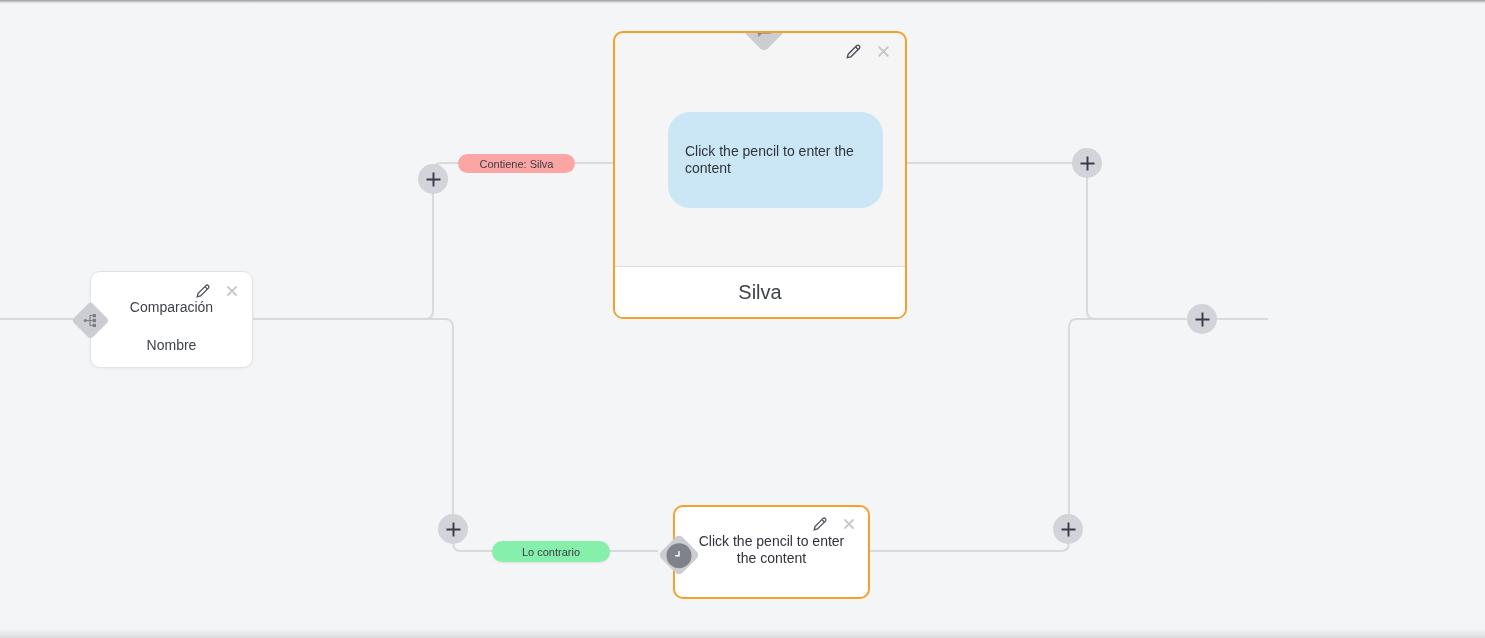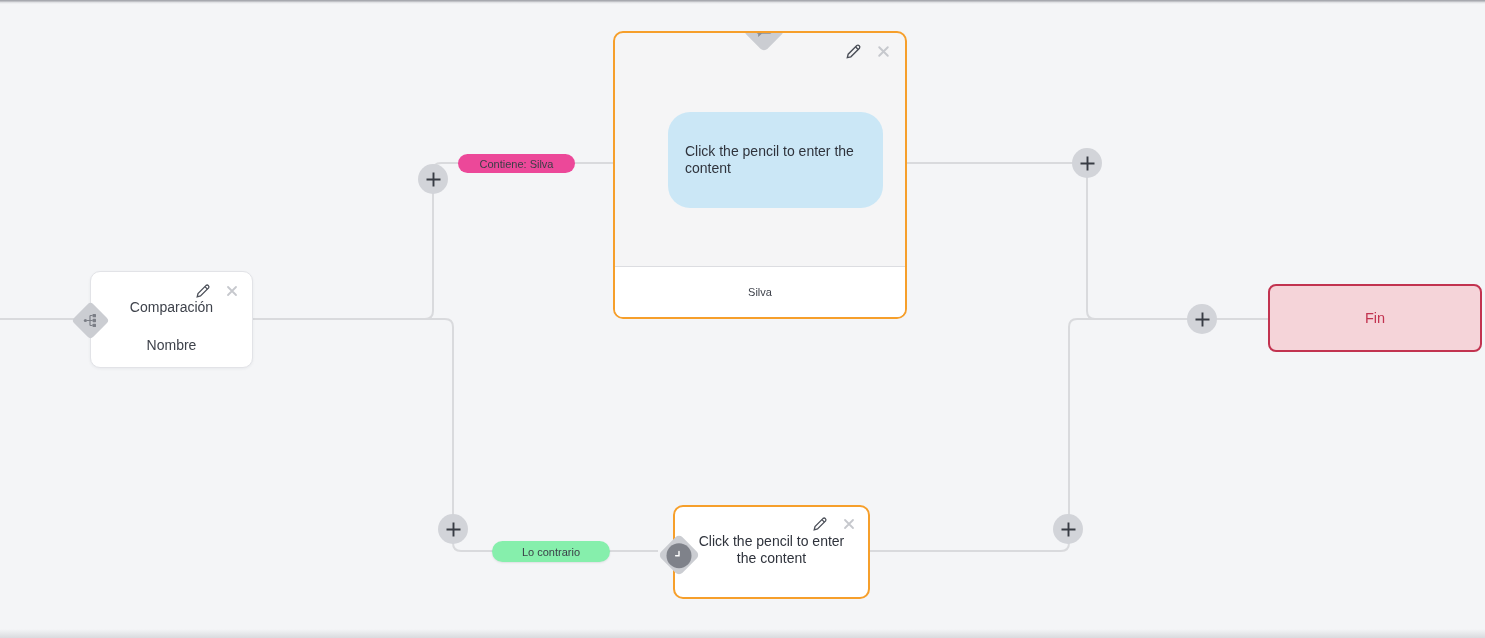--- a/index.html
+++ b/index.html
@@ -77,21 +77,21 @@
     position: absolute; left: 53px; top: 79px; width: 215px; height: 96px;
     background: #cbe7f6; border-radius: 22px;
     display: flex; align-items: center;
     padding: 0 22px 0 17px;
     font-size: 14px; line-height: 17px; color: #2f333c;
   }
   .message-footer {
     position: absolute; left: 0; bottom: 0; width: 100%; height: 51px;
     background: #ffffff; border-top: 1px solid #dcdde1;
     display: flex; align-items: center; justify-content: center;
-    font-size: 11px; color: #3e424b;
+    font-size: 20px; color: #3e424b;
   }
 
   
   .delay-node {
     left: 673px; top: 505px; width: 197px; height: 94px;
     background: #ffffff;
     border: 2px solid #f69f2b;
     border-radius: 10px;
     text-align: center;
   }
@@ -114,21 +114,21 @@
 
   
   .edge-pill {
     position: absolute; z-index: 5;
     font-size: 11px; color: #3a3e46;
     display: flex; align-items: center; justify-content: center;
     white-space: nowrap;
   }
   .pill-match {
     left: 458px; top: 154px; width: 117px; height: 19px;
-    background: #ec4899; border-radius: 9.5px;
+    background: #fca5a5; border-radius: 9.5px;
   }
   .pill-else {
     left: 492px; top: 541px; width: 118px; height: 21px;
     background: #86efac; border-radius: 10.5px;
     box-shadow: 0 1px 2px rgba(40,44,60,.10);
   }
 
   
   .plus-btn {
     position: absolute; z-index: 8;
@@ -281,17 +281,14 @@
       <span class="diamond-inner">
         <span class="clock-disc">
           <svg width="15" height="15" viewBox="0 0 16 16">
             <path d="M8 3.4 V8 H4.4" fill="none" stroke="#ffffff" stroke-width="1.5" stroke-linecap="round"></path>
           </svg>
         </span>
       </span>
     </div>
   </div>
 
-  <div class="node end-node">
-    <span>Fin</span>
-  </div>
 
 </div>
 
 </body></html>

